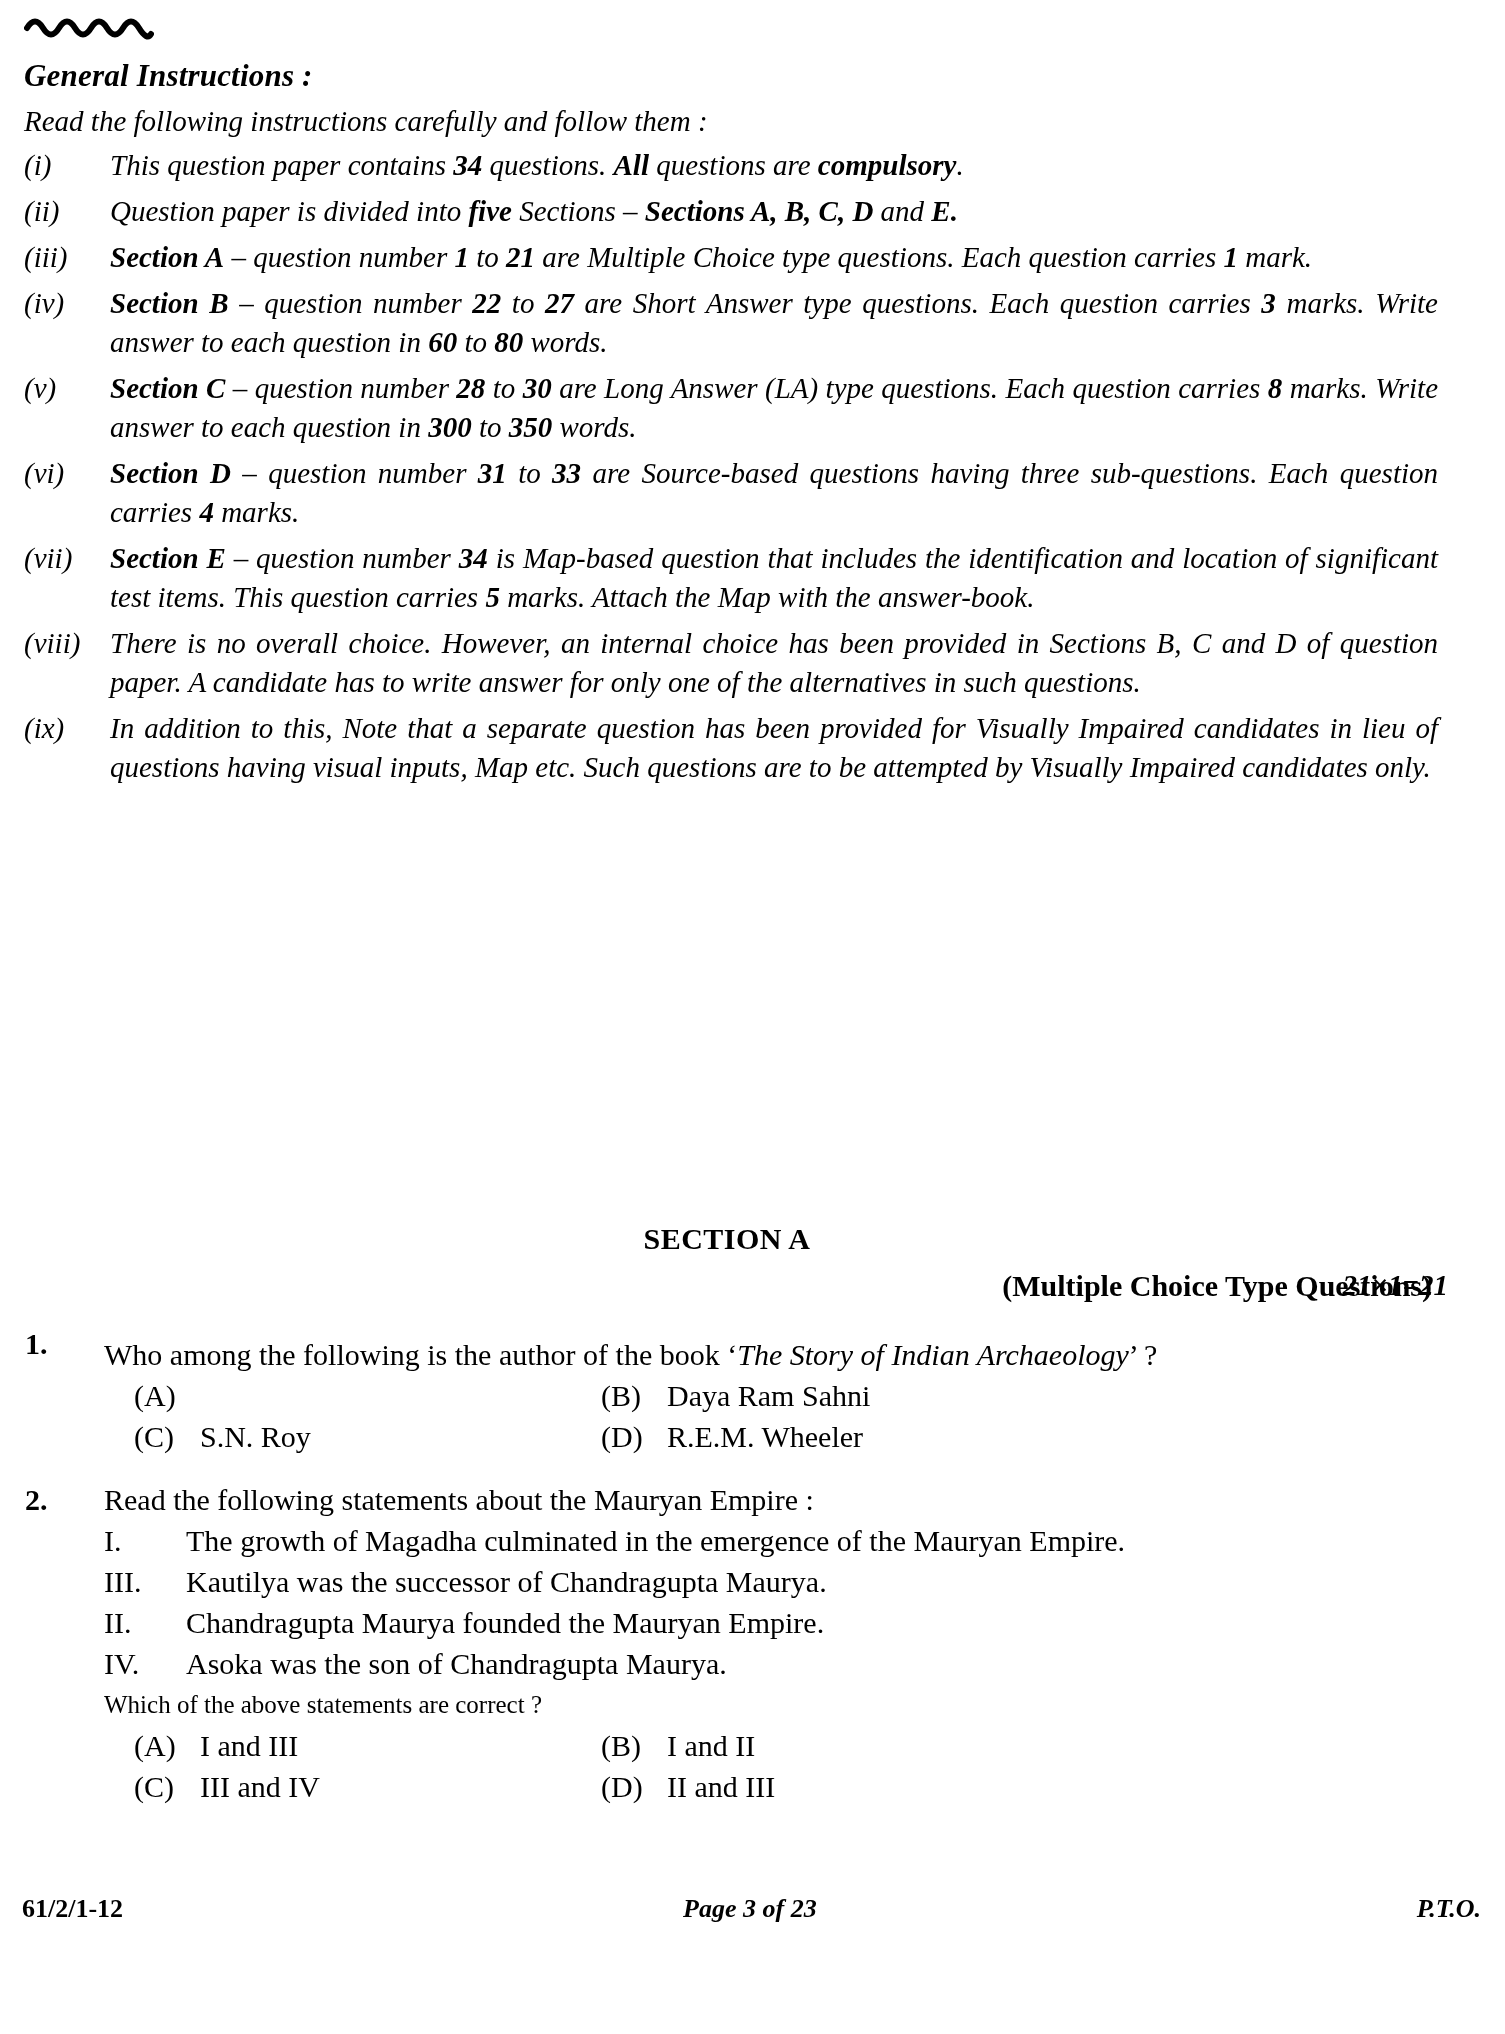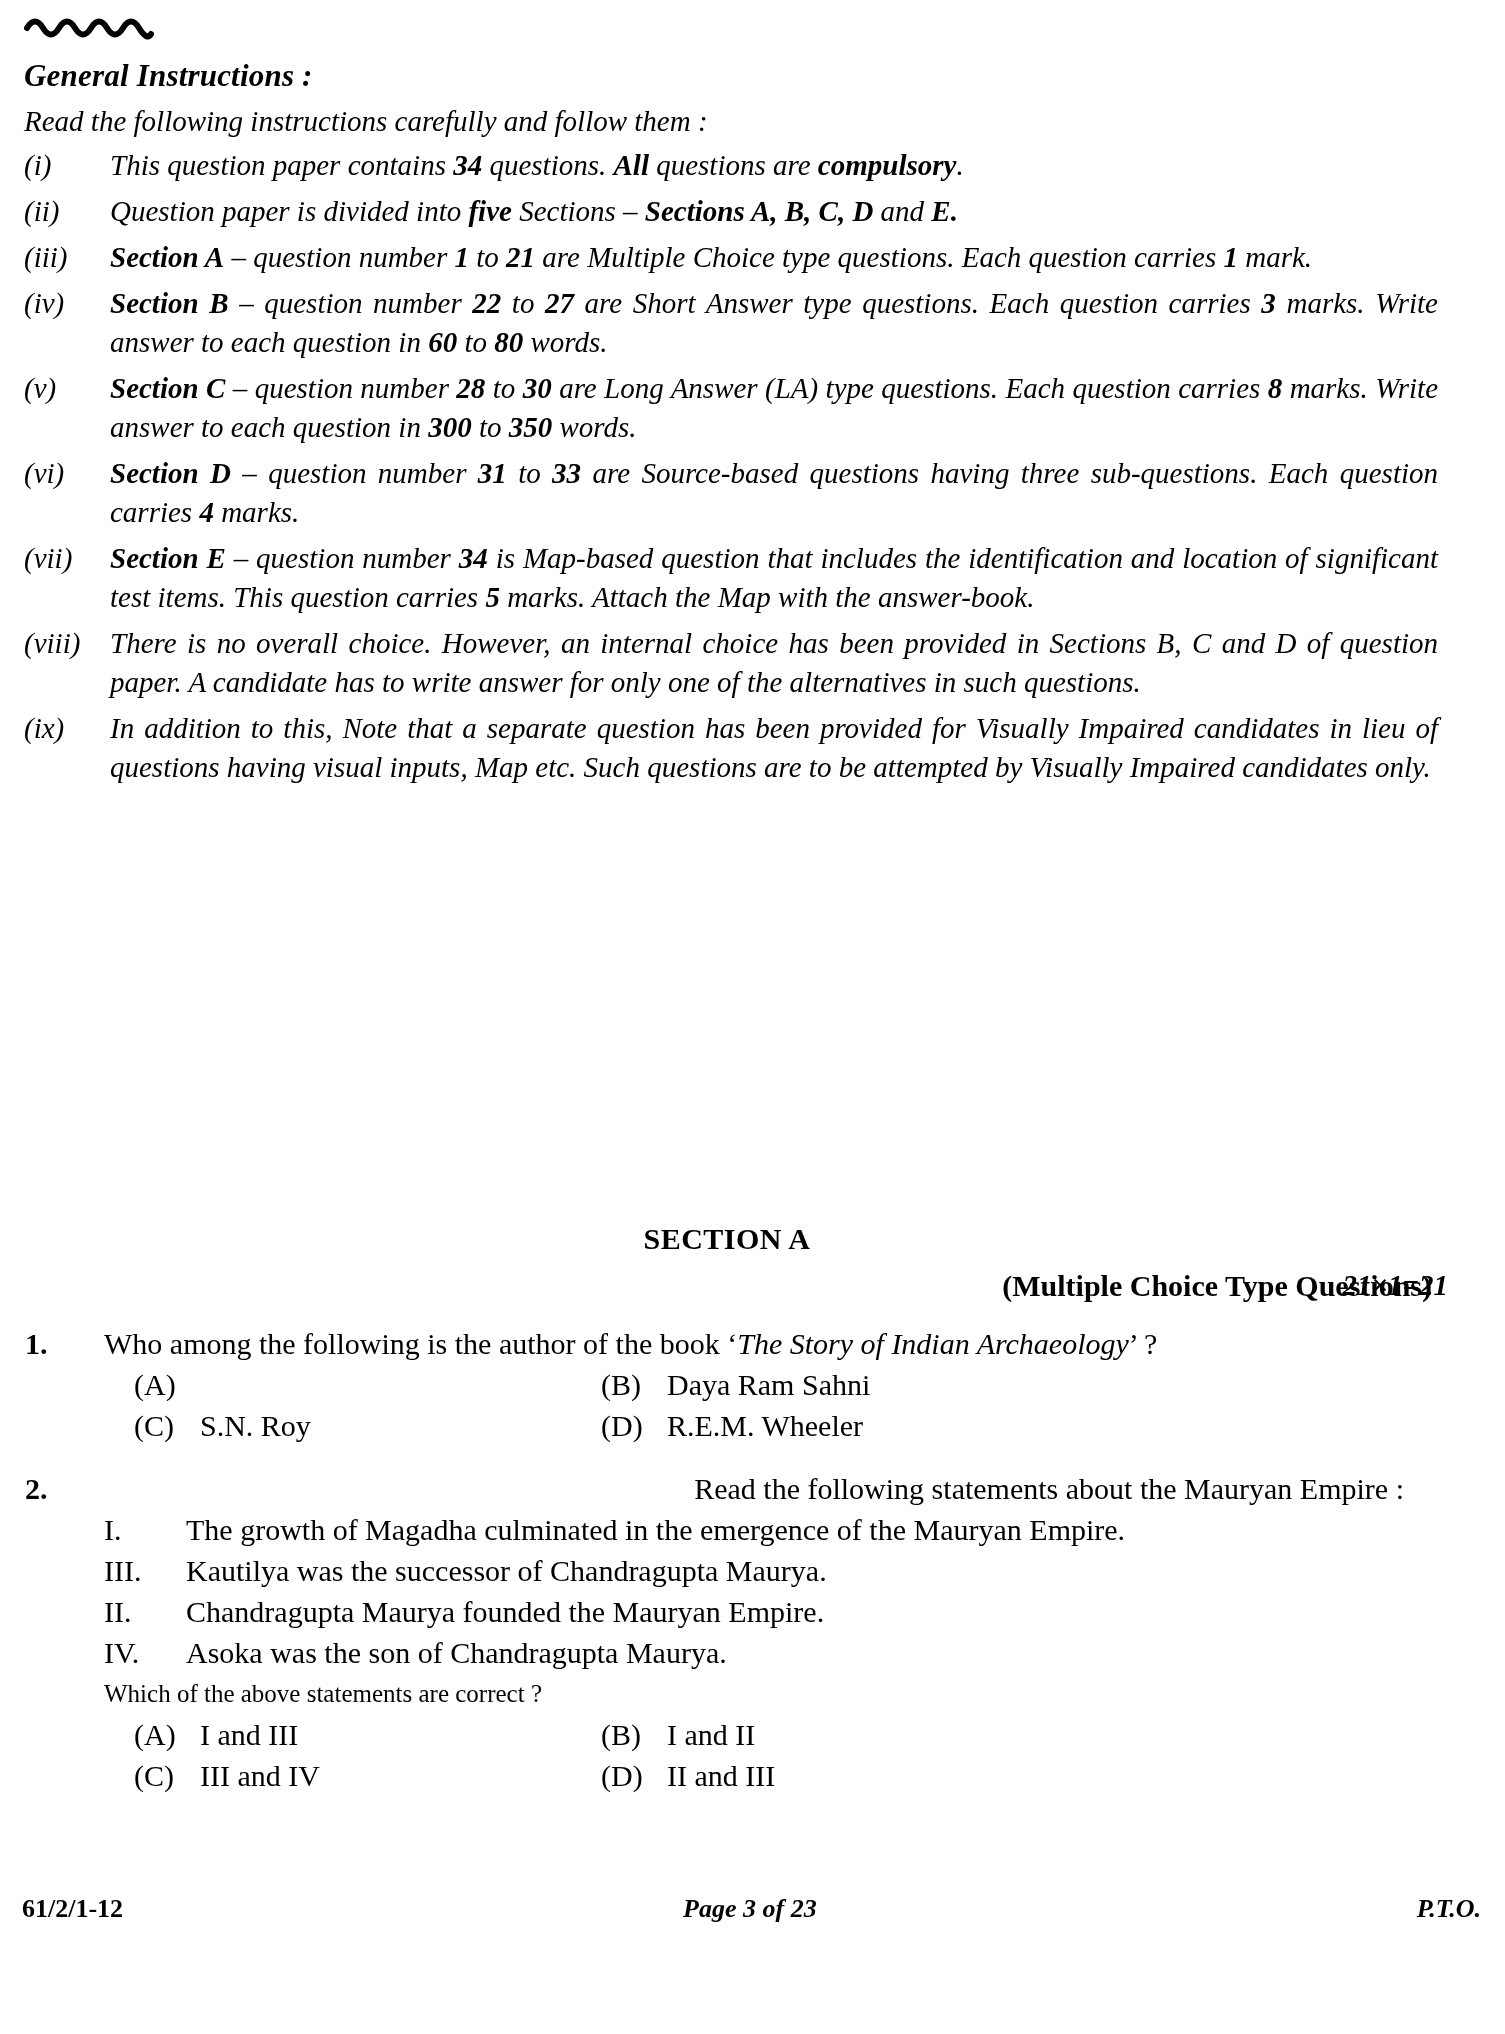--- a/index.html
+++ b/index.html
@@ -130,25 +130,25 @@
     line-height: 41px;
     padding-left: 3px;
     box-sizing: border-box;
   }
   .q-text {
     flex: 1 1 auto;
     font-size: 30px;
     line-height: 41px;
     padding-right: 58px;
     box-sizing: border-box;
-    text-align: right;
   }
   .q-text.justified {
     text-align: justify;
     text-justify: inter-word;
+    margin-top: 11px;
   }
   .q-text i { font-style: italic; }
 
   .stmt-row {
     display: flex;
     align-items: flex-start;
     padding-left: 82px;
   }
   .stmt-marker {
     flex: 0 0 82px;

